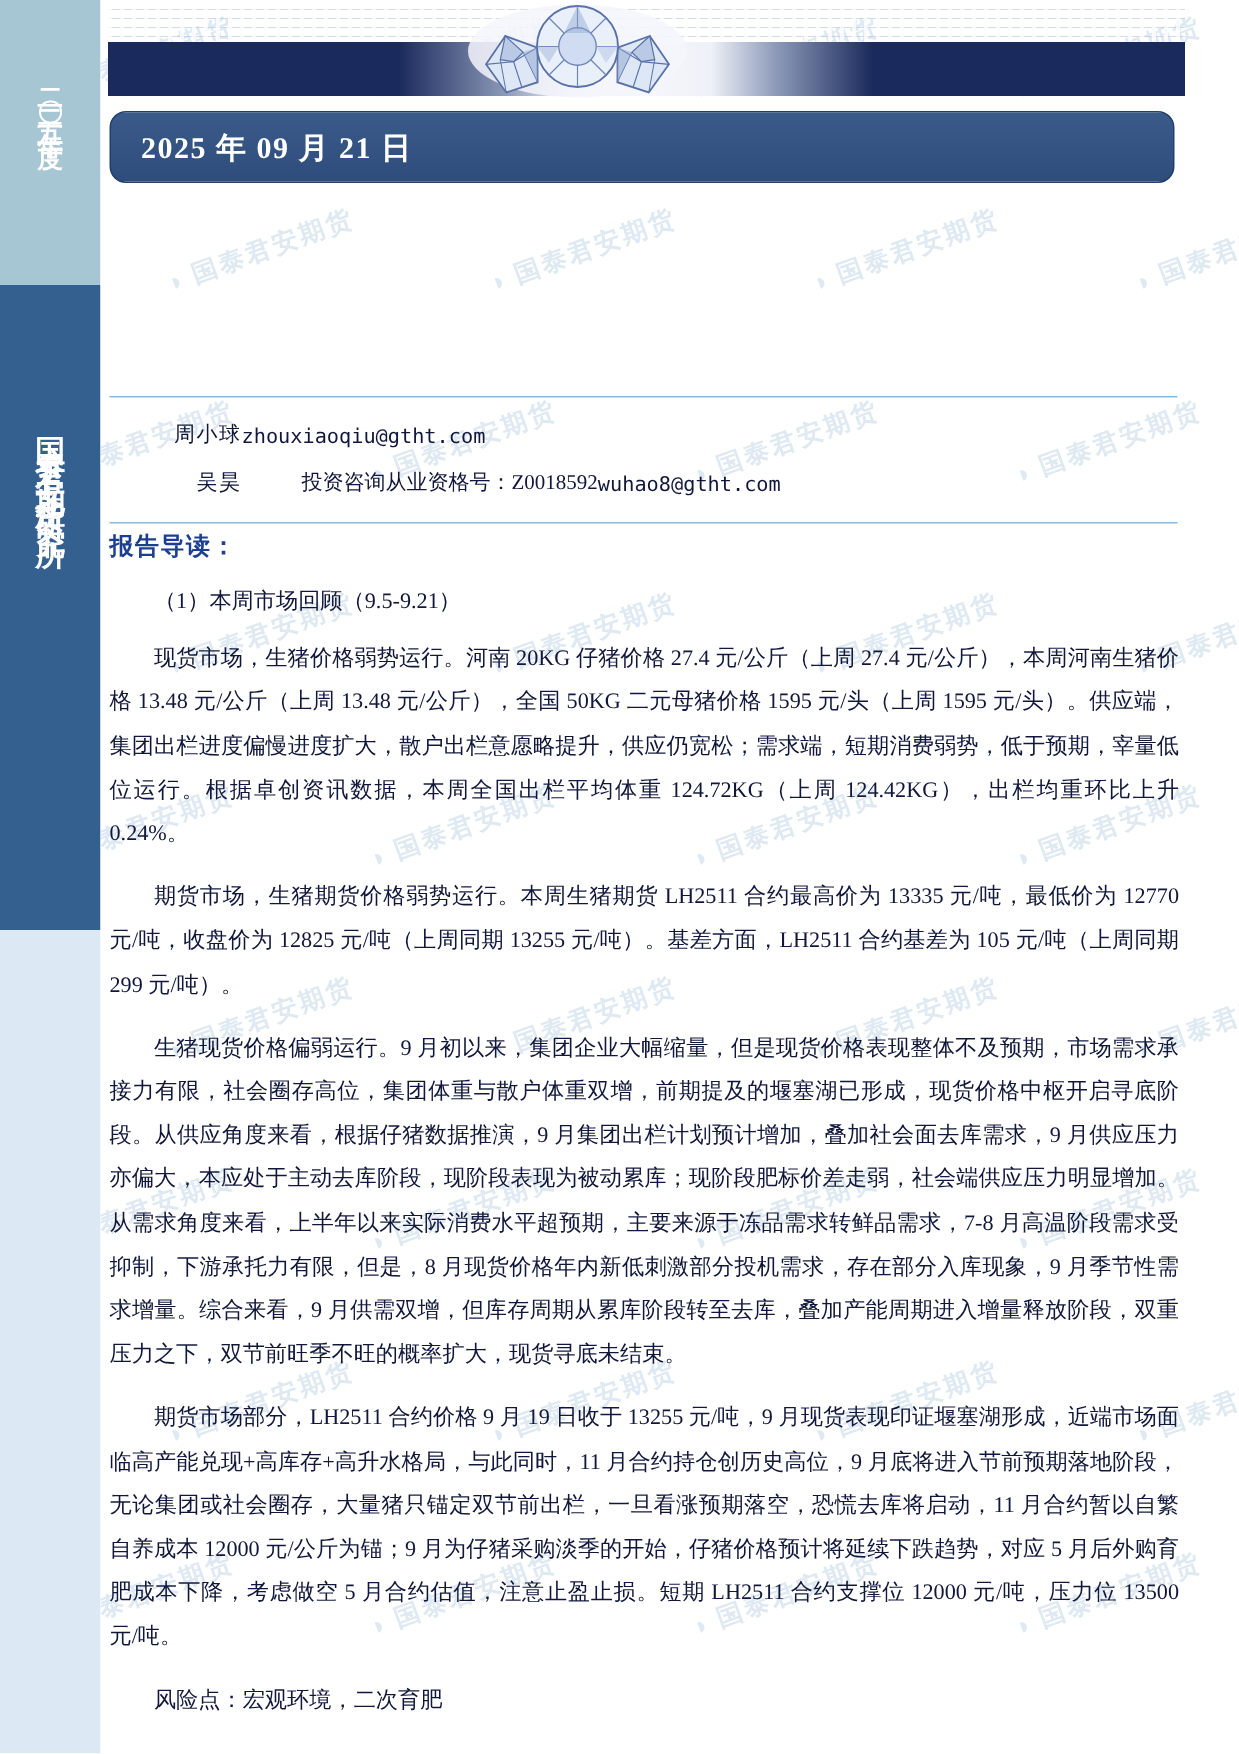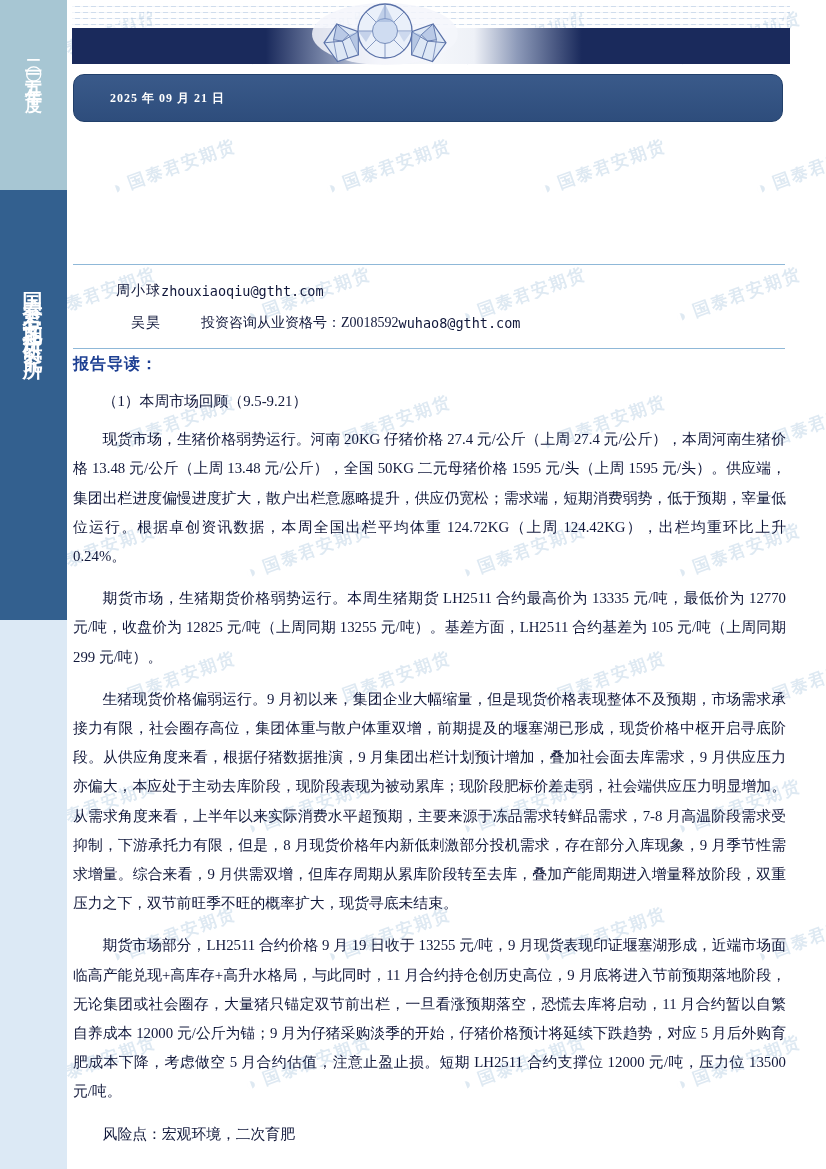--- a/index.html
+++ b/index.html
@@ -48,22 +48,22 @@
       #8d9ab9 37%, #eef1f7 43%, #f5f7fb 50%, #eef1f7 56%,
       #8d9ab9 62%, var(--brand-navy,#1a2a5c) 71%, var(--brand-navy,#1a2a5c) 100%);
   }
   .diamonds{position:absolute;left:238px;top:1px;}
 
   
   .date-bar{
     position:absolute;top:74px;left:6px;width:710px;height:48px;
     background:linear-gradient(180deg,#3a5a8a,var(--panel-blue,#2e4d7c));
     border:1px solid #22406b;border-radius:11px;box-sizing:border-box;
-    display:flex;align-items:center;padding-left:36px;
-    color:#fff;font-weight:bold;font-size:12px;letter-spacing:1px;
+    display:flex;align-items:center;padding-left:20px;
+    color:#fff;font-weight:bold;font-size:20px;letter-spacing:1px;
   }
 
   
   .title{
     position:absolute;top:178px;left:0;width:692px;margin:0;
     text-align:center;color:var(--title-blue,#2b5b9a);
     font-size:27px;font-weight:bold;letter-spacing:2px;
   }
 
   

